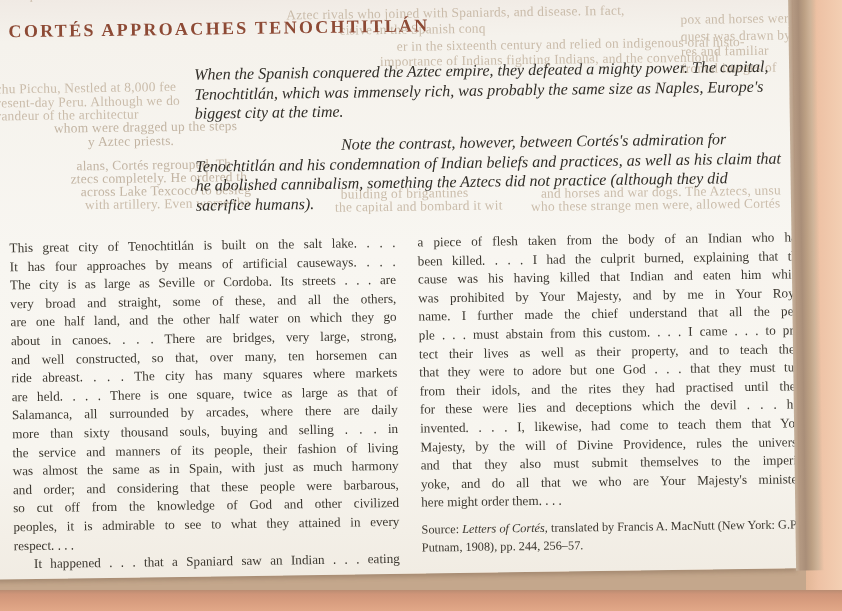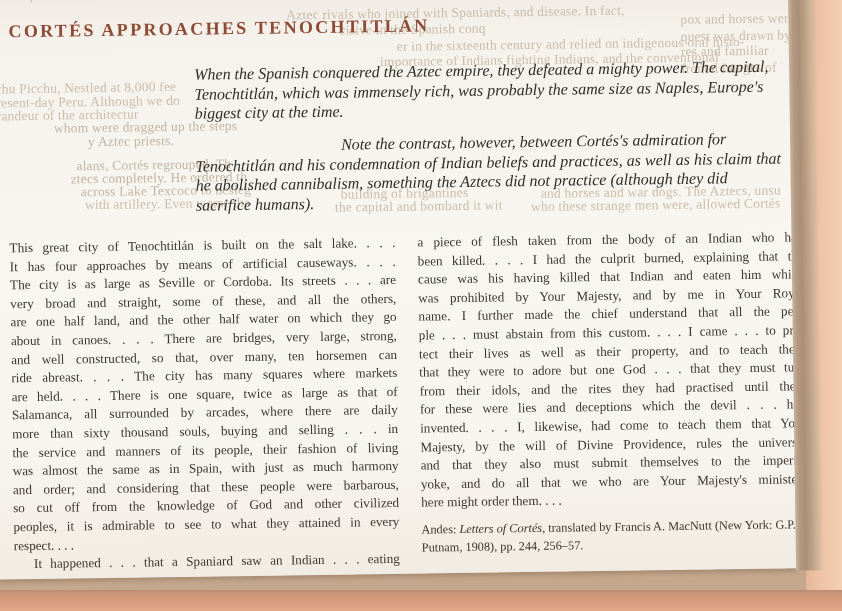--- a/index.html
+++ b/index.html
@@ -165,21 +165,21 @@
         <div class="bodyline">for these were lies and deceptions which the devil . . . had</div>
         <div class="bodyline">invented. . . . I, likewise, had come to teach them that Your</div>
         <div class="bodyline">Majesty, by the will of Divine Providence, rules the universe,</div>
         <div class="bodyline">and that they also must submit themselves to the imperial</div>
         <div class="bodyline">yoke, and do all that we who are Your Majesty's ministers</div>
         <div class="bodyline para-end">here might order them. . . .</div>
       </div>
     </div>
 
     <div class="source">
-      <div class="l1"><span>Andes: </span><span class="wt">Letters of Cortés</span><span>, translated by Francis A. MacNutt (New York: G.P.</span></div>
+      <div class="l1"><span>Source: </span><span class="wt">Letters of Cortés</span><span>, translated by Francis A. MacNutt (New York: G.P.</span></div>
       <div class="l2">Putnam, 1908), pp. 244, 256–57.</div>
     </div>
 
   </div>
 
   <div class="bottom-band"></div>
 
 </div>
 
 </body></html>

